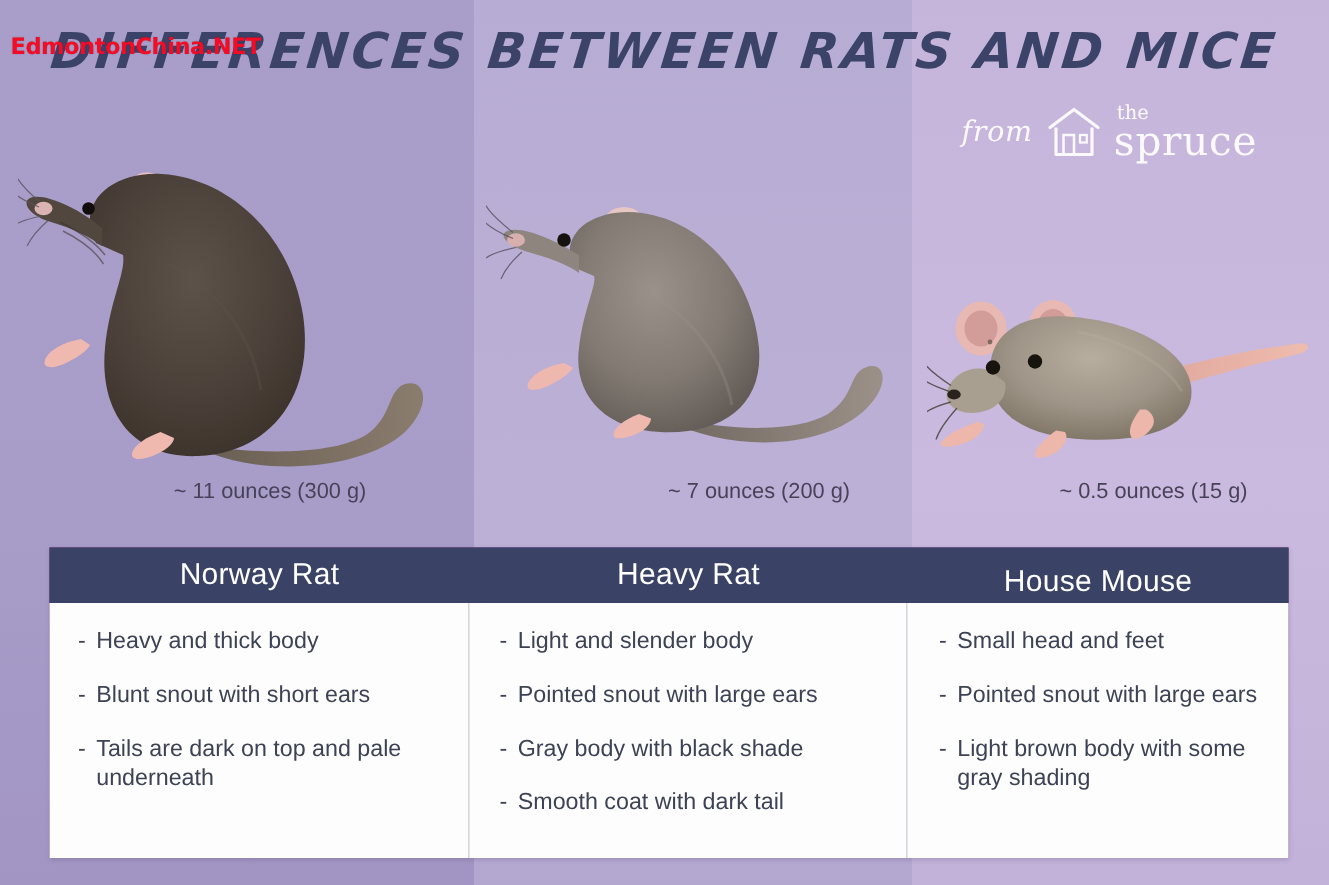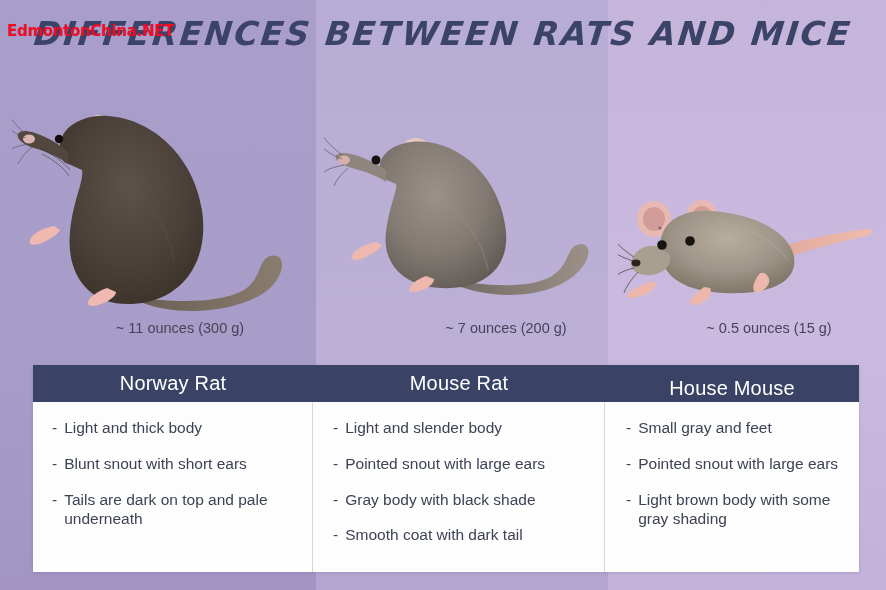--- a/index.html
+++ b/index.html
@@ -121,20 +121,33 @@
   <div class="bg-bands">
     <div class="band band-1"></div>
     <div class="band band-2"></div>
     <div class="band band-3"></div>
   </div>
 
   <div class="watermark">EdmontonChina.NET</div>
 
   <div class="title">DIFFERENCES BETWEEN RATS AND MICE</div>
 
+  <div class="logo">
+    <span class="logo-from">from</span>
+    <svg class="logo-house" viewBox="0 0 40 40">
+      <path d="M4 17 L20 5 L36 17" fill="none" stroke="#ffffff" stroke-width="2.1" stroke-linejoin="round" stroke-linecap="round"></path>
+      <path d="M8 17 L8 35 L32 35 L32 17" fill="none" stroke="#ffffff" stroke-width="2.1" stroke-linejoin="round"></path>
+      <rect x="13" y="22" width="7" height="13" fill="none" stroke="#ffffff" stroke-width="1.7"></rect>
+      <rect x="24" y="22" width="4.5" height="5" fill="none" stroke="#ffffff" stroke-width="1.5"></rect>
+    </svg>
+    <span class="logo-words">
+      <span class="logo-the">the</span>
+      <span class="logo-spruce">spruce</span>
+    </span>
+  </div>
 
   <div class="animals">
 
     <div class="animal-cell c1">
       <svg class="animal-art" style="left:12px;top:6px;" width="290" height="215" viewBox="0 0 290 215">
         <defs>
           <radialGradient id="nrBody" cx="48%" cy="38%" r="70%">
             <stop offset="0%" stop-color="#5d5249"></stop>
             <stop offset="60%" stop-color="#4a4039"></stop>
             <stop offset="100%" stop-color="#393028"></stop>
@@ -239,29 +252,29 @@
 
   <div class="weights">
     <div class="weight c1">~ 11 ounces (300 g)</div>
     <div class="weight c2">~ 7 ounces (200 g)</div>
     <div class="weight c3">~ 0.5 ounces (15 g)</div>
   </div>
 
   <div class="table">
     <div class="thead">
       <div class="th c1">Norway Rat</div>
-      <div class="th c2">Mouse Rat</div>
+      <div class="th c2">Heavy Rat</div>
       <div class="th c3">House Mouse</div>
     </div>
     <div class="tbody">
 
       <div class="tcol c1">
         <div class="bullet">
           <span class="dash">-</span>
-          <span class="btxt">Light and thick body</span>
+          <span class="btxt">Heavy and thick body</span>
         </div>
         <div class="bullet">
           <span class="dash">-</span>
           <span class="btxt">Blunt snout with short ears</span>
         </div>
         <div class="bullet">
           <span class="dash">-</span>
           <span class="btxt">Tails are dark on top and pale underneath</span>
         </div>
       </div>
@@ -281,21 +294,21 @@
         </div>
         <div class="bullet">
           <span class="dash">-</span>
           <span class="btxt">Smooth coat with dark tail</span>
         </div>
       </div>
 
       <div class="tcol c3">
         <div class="bullet">
           <span class="dash">-</span>
-          <span class="btxt">Small gray and feet</span>
+          <span class="btxt">Small head and feet</span>
         </div>
         <div class="bullet">
           <span class="dash">-</span>
           <span class="btxt">Pointed snout with large ears</span>
         </div>
         <div class="bullet">
           <span class="dash">-</span>
           <span class="btxt">Light brown body with some gray shading</span>
         </div>
       </div>

